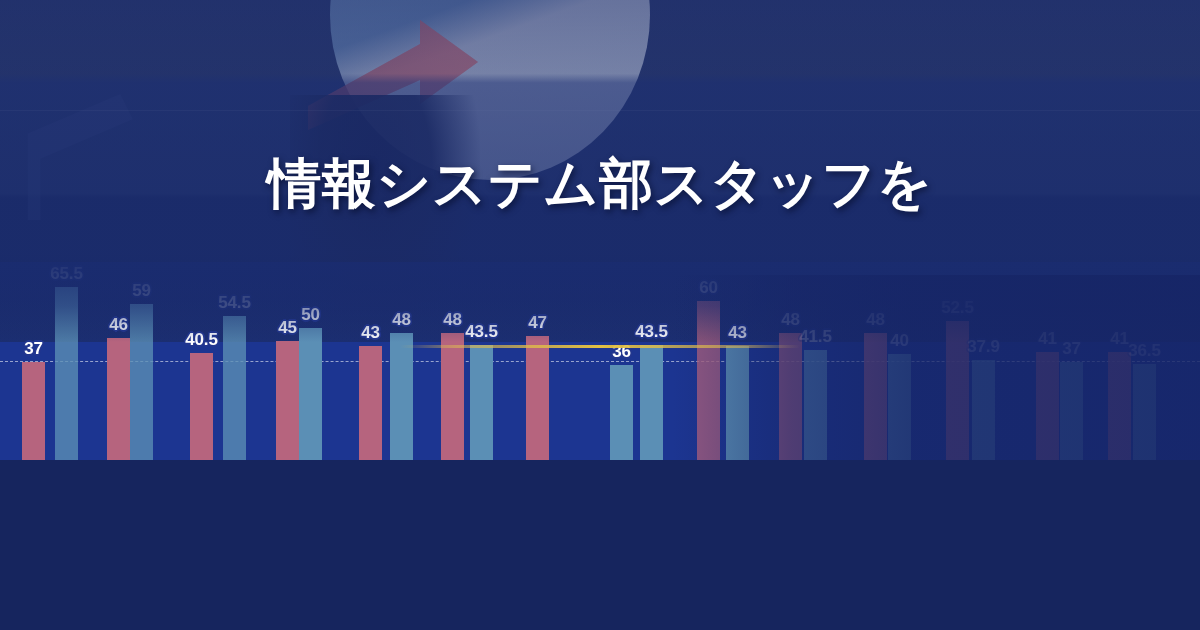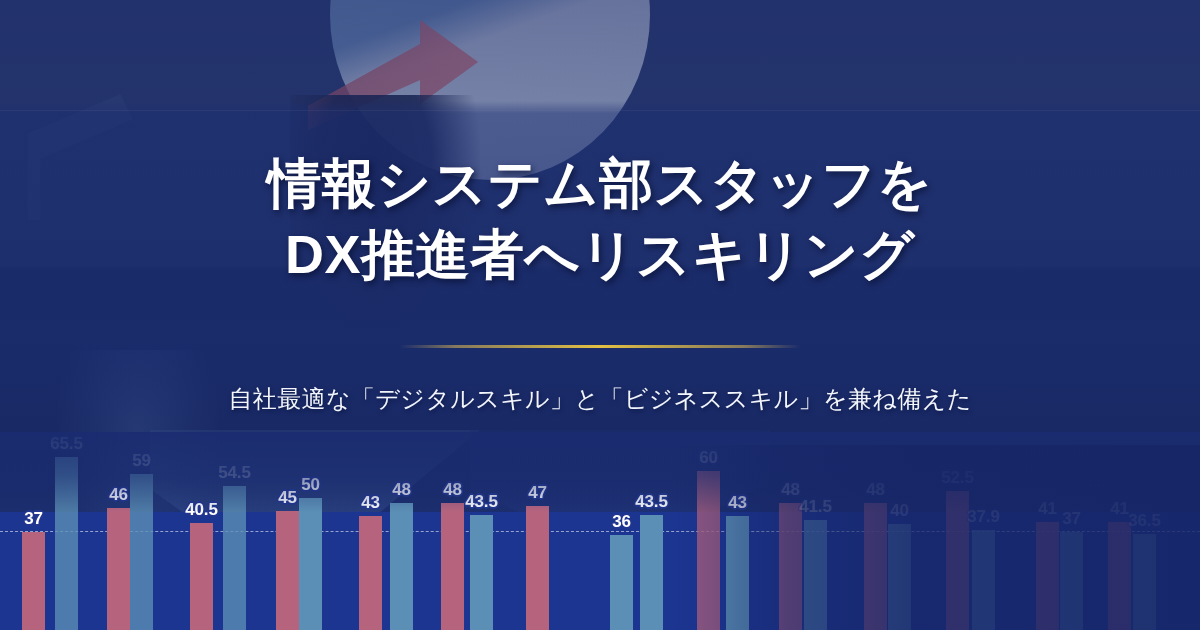--- a/index.html
+++ b/index.html
@@ -4,21 +4,21 @@
 <style>
   * { margin:0; padding:0; box-sizing:border-box; }
   html,body { width:1200px; height:630px; overflow:hidden; }
   body {
     font-family: "Liberation Sans", "DejaVu Sans", sans-serif;
     background:#16255e;
   }
 
   #stage {
     position:relative;
-    width:1200px; height:630px;
+    width:1200px; height:460px;
     overflow:hidden;
     background:#0369a1;
   }
 
   
   .bg-photo {
     position:absolute; inset:0;
     background:
       linear-gradient(180deg,#2a3a72 0%,#263668 42%,#1b2a5e 43%,#1a2a60 100%);
   }
@@ -271,21 +271,19 @@
         <div class="bar blue" style="left: 1133px; height: 96.4643px; opacity: 0.78;"></div>
         <div class="bar-label" style="left: 1109.5px; bottom: 99.4643px; opacity: 0.34;">36.5</div>
       </div>
     <div id="chart-top-veil"></div>
     <div id="chart-veil"></div>
   </div>
 
   <div class="content">
     <div class="title">
       <span class="line">情報システム部スタッフを</span>
-      <span class="line">DX推進者へリスキリング</span>
     </div>
     <div class="divider"></div>
     <div class="subtitle">
-      <span class="line">自社最適な「デジタルスキル」と「ビジネススキル」を兼ね備えた</span>
     </div>
   </div>
 
 </div>
 
 </body></html>

